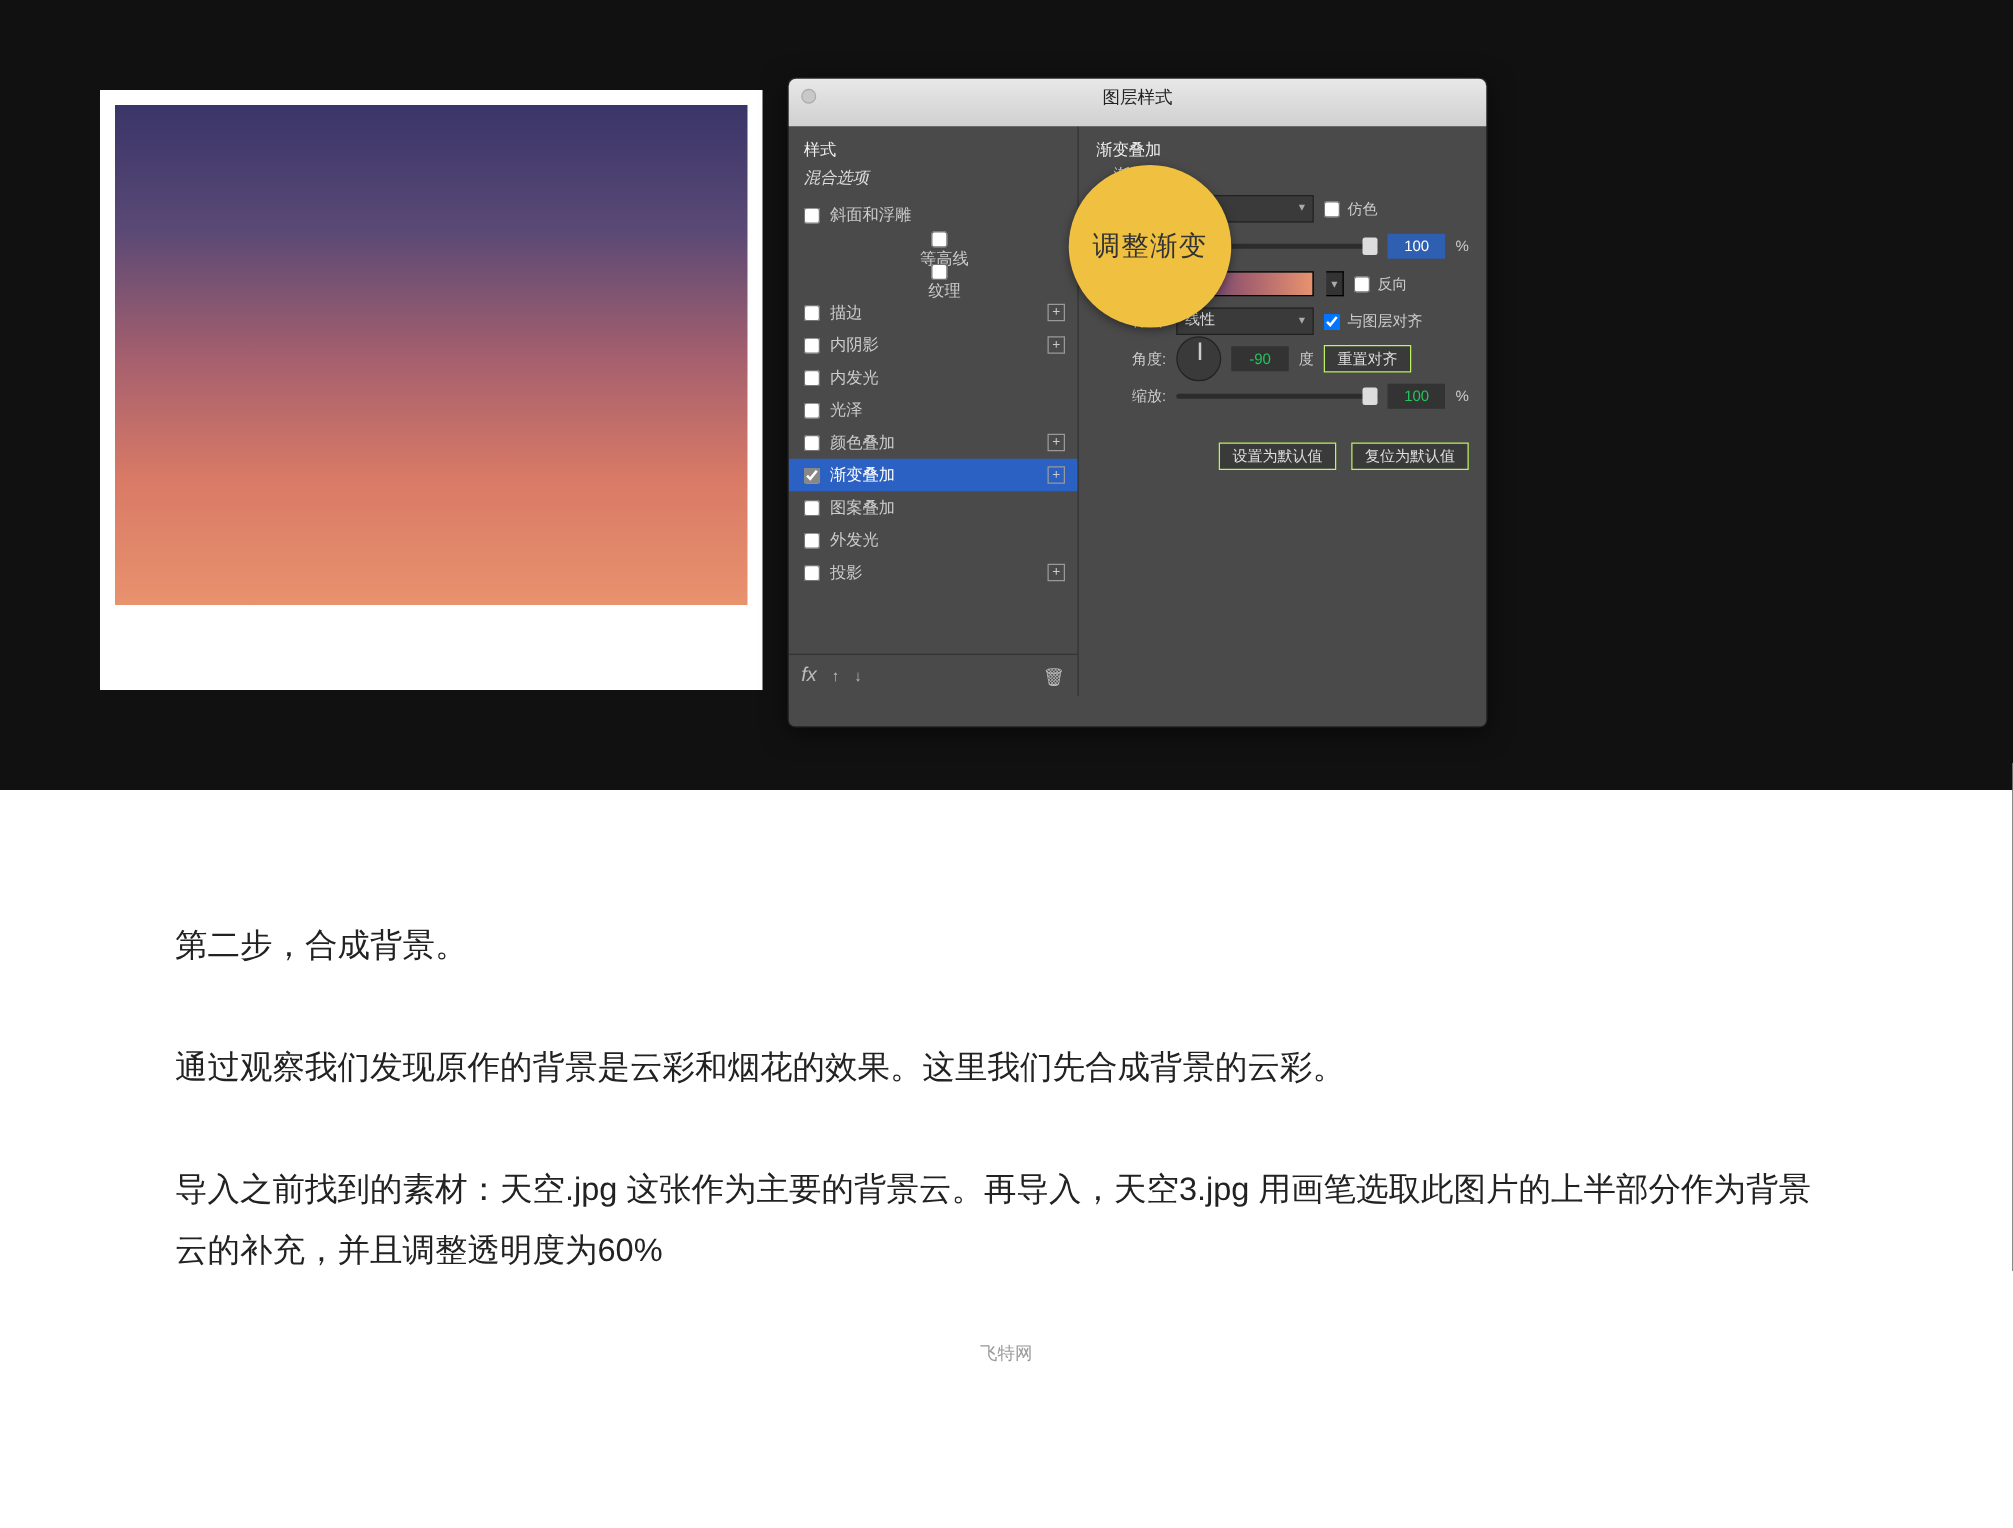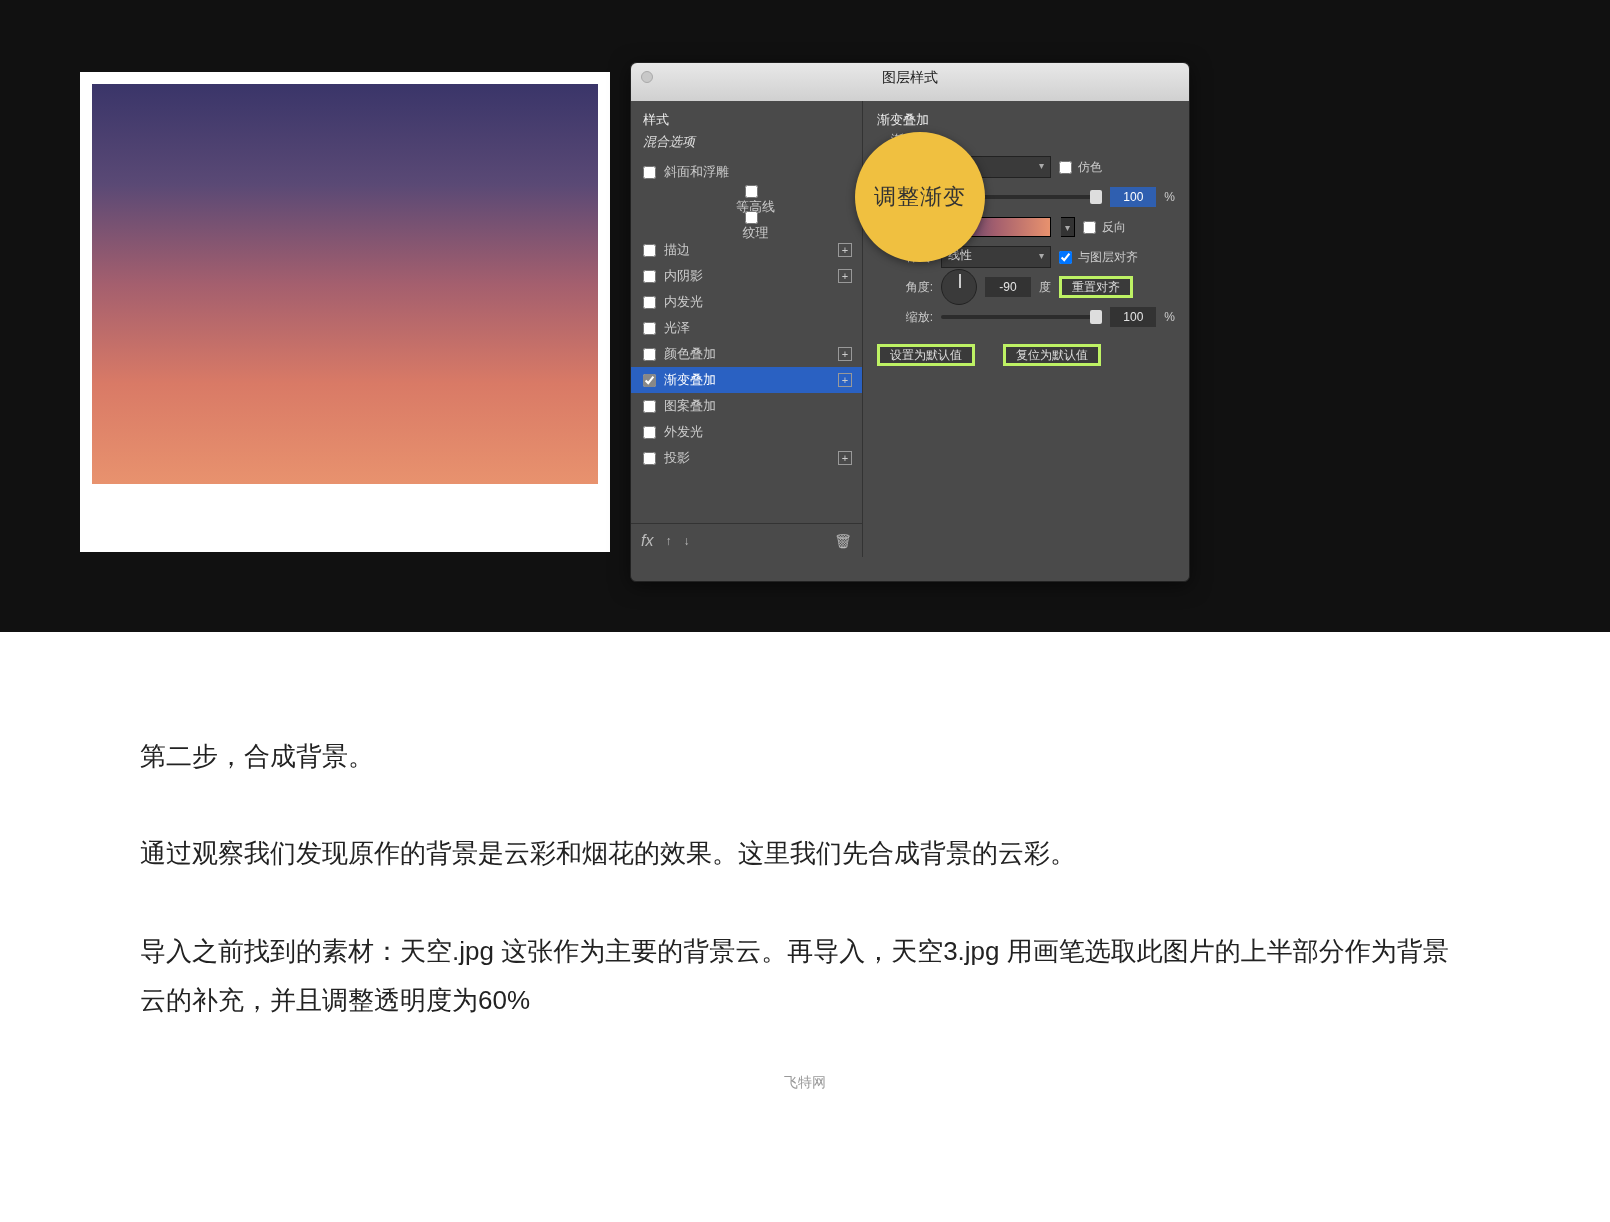--- a/index.html
+++ b/index.html
@@ -38,27 +38,27 @@
   .frm-sub { font-size:13px; color:#ccc; padding:2px 0 2px 14px;}
   .frm-row { display:flex; align-items:center; height: 28px; gap:8px; margin:2px 0;}
   .frm-row .lab { width: 56px; text-align: right; color:#ccc; font-size:12px;}
   .select { background:#3a3a3a; border:1px solid #222; color:#ddd; height:22px; width:110px; font-size:12px; padding:0 6px; position:relative;}
   .select .caret{position:absolute; right:6px; top:3px; font-size:10px; color:#aaa;}
   .cb { display:flex; align-items:center; gap:6px; font-size:12px; color:#ccc;}
   .cb input{width:13px;height:13px;}
   .slider-track { flex:1; height:4px; background:#2c2c2c; position:relative; border-radius:2px;}
   .slider-thumb { position:absolute; top:-5px; width:12px; height:14px; background:#ddd; border-radius:2px;}
   .num-box { width:46px; height:20px; background:#2f5fb0; color:#fff; font-size:12px; text-align:center; line-height:20px;}
-  .num-box.gray { background:#333; color:#e5e5e5;}
+  .num-box.gray { background:#333; color:#22c55e;}
   .pct { font-size:12px; color:#ccc;}
   .grad-preview { width:110px; height:20px; background: linear-gradient(to right,#3a3569,#a45f6e,#e8926e); border:1px solid #000; margin-right:2px;}
   .grad-caret { width:14px; height:20px; background:#333; color:#aaa; text-align:center; line-height:20px; font-size:10px; border:1px solid #000; border-left:none;}
   .angle-dial { width:36px; height:36px; border:1px solid #222; border-radius:50%; background:#3a3a3a; position:relative;}
   .angle-dial::after{content:""; position:absolute; left:50%; top:4px; width:2px; height:14px; background:#ccc; transform-origin:bottom center;}
-  .btn { background:#3a3a3a; border:3px solid #bef264; color:#ddd; height:22px; padding:0 10px; font-size:12px; display:inline-flex; align-items:center;}
+  .btn { background:#3a3a3a; border:1px solid #bef264; color:#ddd; height:22px; padding:0 10px; font-size:12px; display:inline-flex; align-items:center;}
 
   .callout { position:absolute; left:855px; top:140px; width:130px; height:130px; border-radius:50%;
     background:#f0c040; color:#333; display:flex; align-items:center; justify-content:center;
     font-size:22px; font-weight:500; box-shadow:0 2px 8px rgba(0,0,0,0.4); letter-spacing:1px;}
 
   .article { padding: 60px 140px 30px; font-size: 26px; line-height: 1.9; color:#222;margin-top:40px;}
   .article p { margin-bottom: 48px; }
   .watermark { text-align:center; color:#999; font-size:14px; margin-top:-30px;}
   .watermark2 { text-align:center; color:#bbb; font-size:12px; letter-spacing:1px;}
 </style>
@@ -198,21 +198,21 @@
 
         <div class="frm-row">
           <span class="lab">缩放:</span>
           <div class="slider-track">
                 <div class="slider-thumb" style="left:calc(100% - 12px)"></div>
               </div>
           <div class="num-box gray">100</div>
           <span class="pct">%</span>
         </div>
 
-        <div class="frm-row" style="margin-top:10px; justify-content:flex-start; gap:28px;">
+        <div class="frm-row" style="margin-top:20px; justify-content:flex-end; gap:12px;">
           <div class="btn">设置为默认值</div>
           <div class="btn">复位为默认值</div>
         </div>
       </div>
     </div>
   </div>
 
   <div class="callout">调整渐变</div>
 </div>
 

